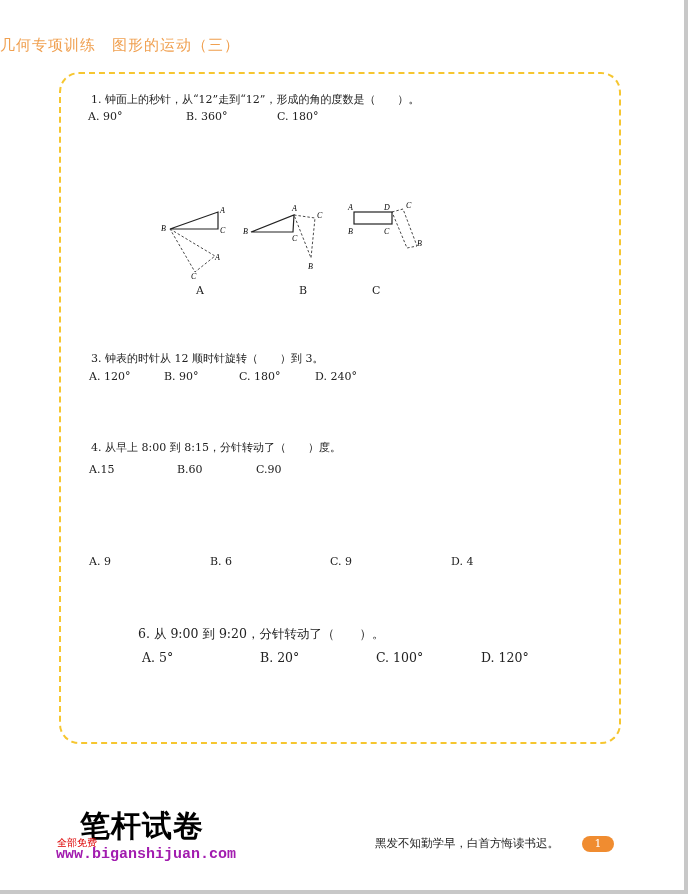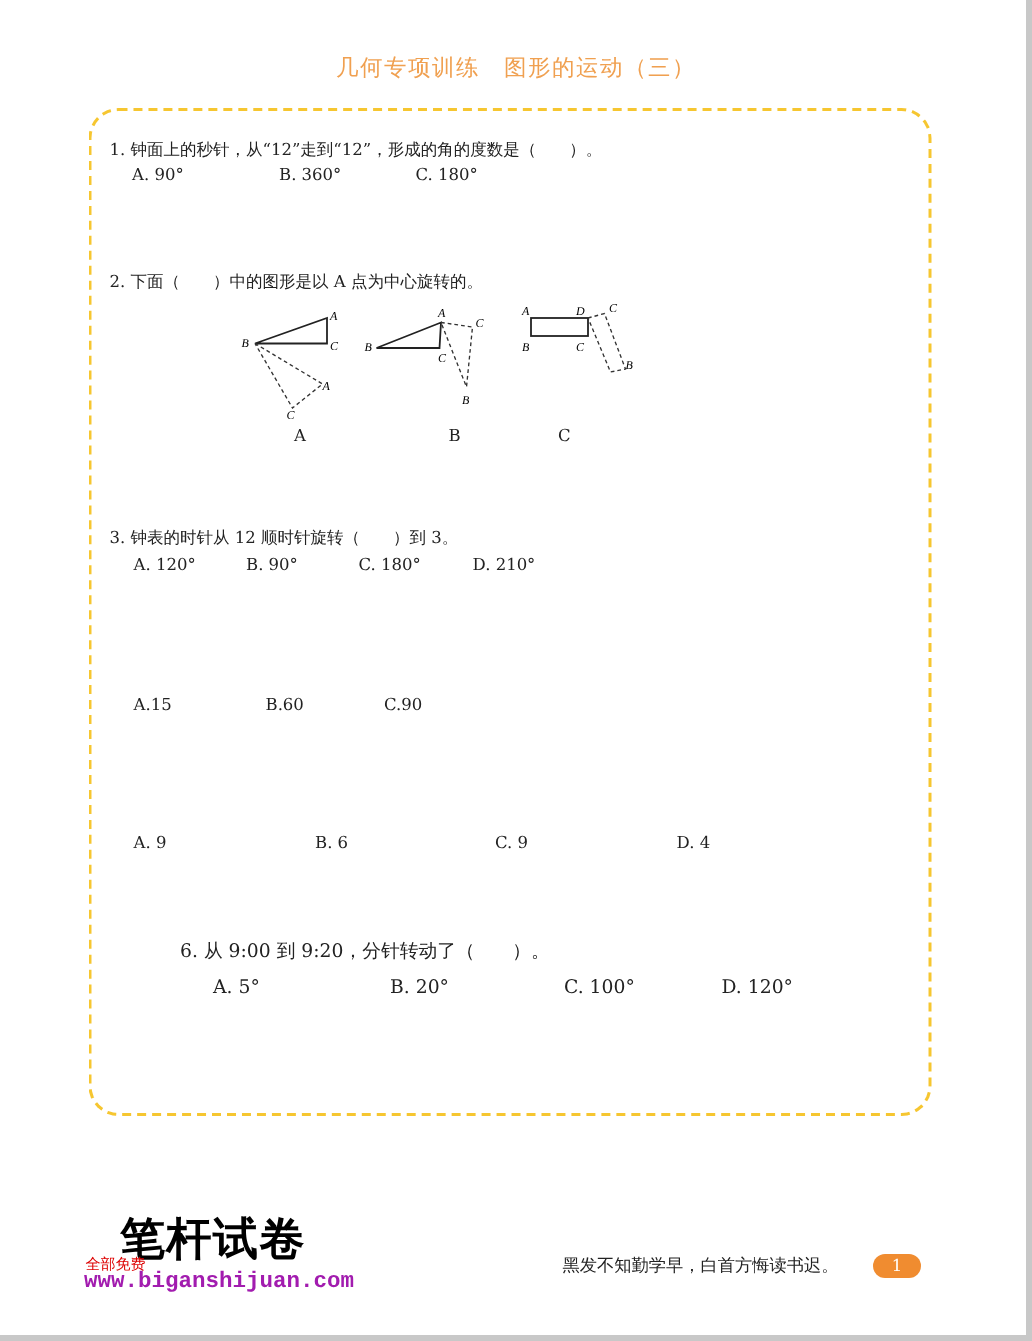--- a/index.html
+++ b/index.html
@@ -1,23 +1,23 @@
 <!DOCTYPE html>
 <html><head>
 <meta charset="utf-8">
 <style>
   html, body { margin:0; padding:0; }
   body { width:688px; height:894px; background:#c8c8c8; position:relative; overflow:hidden;
          font-family:"DejaVu Serif","Liberation Serif",serif; color:#222; }
   .page { position:absolute; left:0; top:0; width:684px; height:890px; background:#fff; }
-  .title { position:absolute; left:0; width:688px; top:36px; text-align:center; font-size:15px;
+  .title { position:absolute; left:0; width:688px; top:36px; font-size:15px;
            color:#f0a050; letter-spacing:1px; }
   .box { position:absolute; left:59px; top:72px; width:562px; height:672px;
          border:2px dashed #f6c630; border-radius:20px; box-sizing:border-box; }
-  .q { position:absolute; left:73px; font-size:11px; white-space:nowrap; }
+  .q { position:absolute; left:91px; font-size:11px; white-space:nowrap; }
   .opts { position:absolute; font-size:11px; white-space:nowrap; }
   .opt { position:absolute; top:0; }
   .q6 { font-size:12.5px;margin-left:47px; }
   .fig { position:absolute; left:155px; top:198px; }
   .fig-label { position:absolute; font-size:11px; }
   .logo-cn { position:absolute; left:80px; top:806px; font-family:"DejaVu Sans",sans-serif;
              font-size:30px; font-weight:bold; color:#000000; letter-spacing:1px; }
   .logo-free { position:absolute; left:57px; top:836px; font-size:10px; color:#d00; font-family:"DejaVu Sans",sans-serif; }
   .logo-url { position:absolute; left:56px; top:846px; font-family:"Liberation Mono","DejaVu Sans Mono",monospace;
               font-size:15px; color:#a21caf; font-weight:bold; }
@@ -35,24 +35,20 @@
   <div class="q" style="top:92px">
     <span>1.</span>
     <span>钟面上的秒针，从“12”走到“12”，形成的角的度数是（　　）。</span>
   </div>
   <div class="opts" style="left:88px;top:110px">
     <span class="opt" style="left:0">A. 90°</span>
     <span class="opt" style="left:98px">B. 360°</span>
     <span class="opt" style="left:189px">C. 180°</span>
   </div>
 
-  <div class="q" style="top:180px">
-    <span>2.</span>
-    <span>下面（　　）中的图形是以 A 点为中心旋转的。</span>
-  </div>
   <svg class="fig" width="280" height="105" viewBox="0 0 280 105" font-family="Liberation Serif, serif" font-style="italic" font-size="8">
 
     <polygon points="15,31 63,14 63,31" fill="none" stroke="#222" stroke-width="1.2"></polygon>
     <polyline points="15,31 60,58 40,74 15,31" fill="none" stroke="#333" stroke-width="0.9" stroke-dasharray="2.5,2"></polyline>
     <text x="6" y="33">B</text>
       <text x="65" y="15">A</text>
       <text x="65" y="35">C</text>
     <text x="60" y="62">A</text>
       <text x="36" y="81">C</text>
 
@@ -78,23 +74,27 @@
   <span class="fig-label" style="left:372px;top:284px">C</span>
 
   <div class="q" style="top:351px">
     <span>3.</span>
     <span>钟表的时针从 12 顺时针旋转（　　）到 3。</span>
   </div>
   <div class="opts" style="left:89px;top:370px">
     <span class="opt" style="left:0">A. 120°</span>
     <span class="opt" style="left:75px">B. 90°</span>
     <span class="opt" style="left:150px">C. 180°</span>
-    <span class="opt" style="left:226px">D. 210°</span>
+    <span class="opt" style="left:226px">D. 240°</span>
   </div>
 
+  <div class="q" style="top:440px">
+    <span>4.</span>
+    <span>从早上 8:00 到 8:15，分针转动了（　　）度。</span>
+  </div>
   <div class="opts" style="left:89px;top:463px">
     <span class="opt" style="left:0">A.15</span>
     <span class="opt" style="left:88px">B.60</span>
     <span class="opt" style="left:167px">C.90</span>
   </div>
 
   <div class="opts" style="left:89px;top:555px">
     <span class="opt" style="left:0">A. 9</span>
     <span class="opt" style="left:121px">B. 6</span>
     <span class="opt" style="left:241px">C. 9</span>

